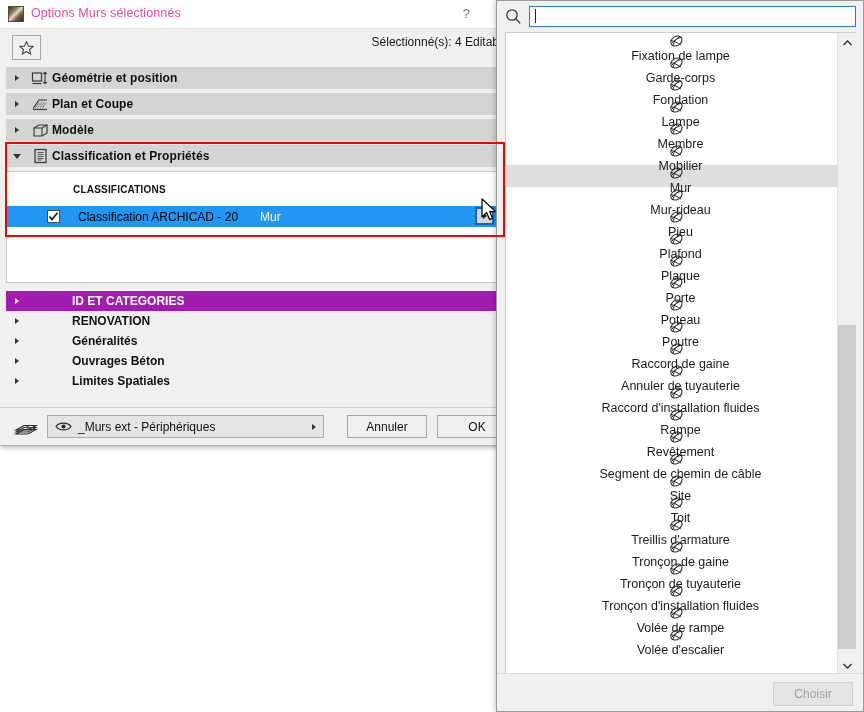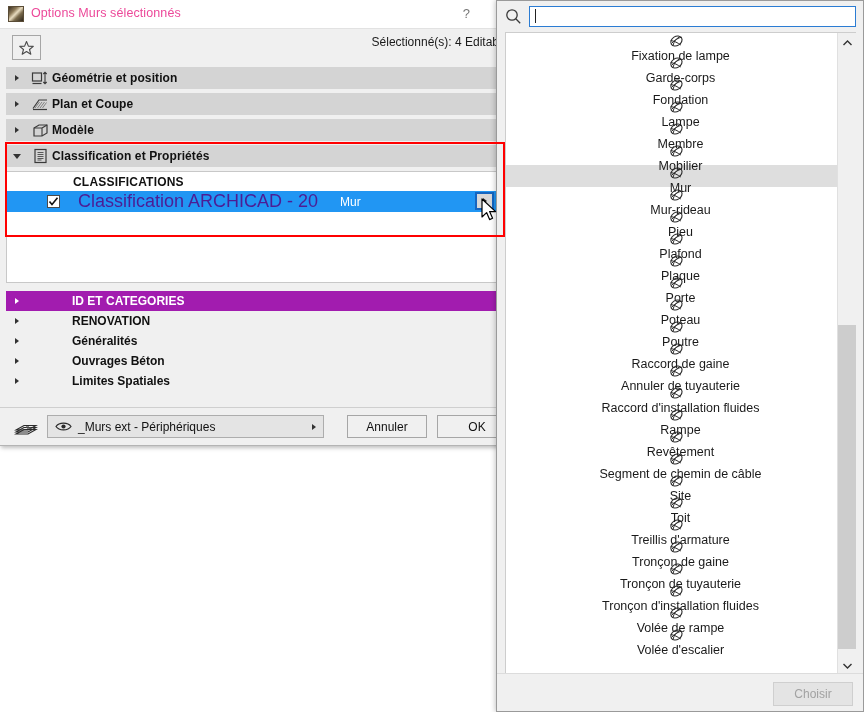--- a/index.html
+++ b/index.html
@@ -124,26 +124,26 @@
   
   .class-body {
     margin: 0 6px;
     background: #ffffff;
     border: 1px solid #c8c8c8;
     height: 112px;
     position: relative;
     overflow: hidden;
   }
   .class-head {
-    height: 19px;
+    height: 34px;
     background: #ffffff;
     display: flex;
     align-items: center;
     padding-left: 66px;
-    font-size: 12px;
+    font-size: 10px;
     font-weight: bold;
     color: #111;
     letter-spacing: 0.2px;
   }
   .class-row {
     height: 21px;
     background: #2196f3;
     display: flex;
     align-items: center;
     position: relative;
@@ -152,22 +152,22 @@
     margin-left: 40px;
     width: 13px; height: 13px;
     background: #fff;
     border: 1px solid #4a4a4a;
     display: flex; align-items: center; justify-content: center;
     flex: 0 0 13px;
   }
   .cb svg { display: block; }
   .class-name {
     margin-left: 18px;
-    font-size: 18px;
-    color: #4c1d95;
+    font-size: 12px;
+    color: #000000;
   }
   .class-val {
     margin-left: 22px;
     font-size: 12px;
     color: #ffffff;
   }
   .drop-btn {
     position: absolute;
     right: 2px; top: 1px;
     width: 19px; height: 18px;

